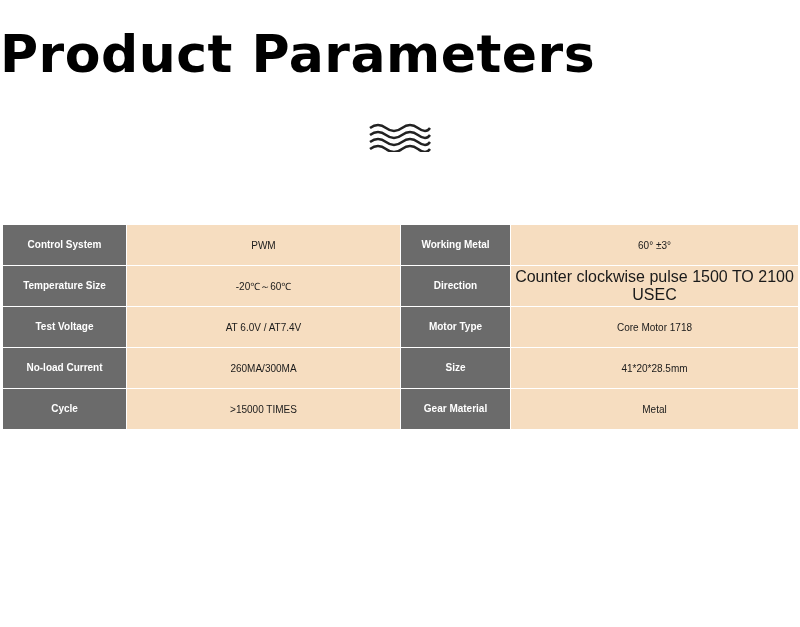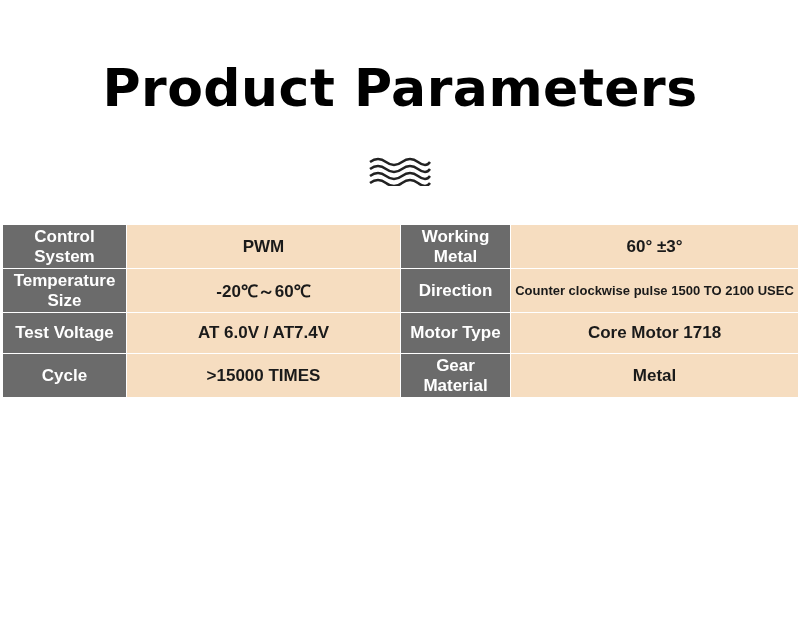--- a/index.html
+++ b/index.html
@@ -13,27 +13,26 @@
     font-family: "Liberation Sans", sans-serif;
     overflow: hidden;
   }
   .page {
     position: relative;
     width: 800px;
     height: 627px;
     box-sizing: border-box;
   }
   .title {
-    text-align: center;
     font-size: 52px;
     font-weight: bold;
     color: #000000;
     letter-spacing: 0.5px;
     margin: 0;
-    padding-top: 58px;
+    padding-top: 24px;
     font-family: "DejaVu Sans", sans-serif;
   }
   .divider {
     display: flex;
     justify-content: center;
     align-items: center;
     margin-top: 36px;
     height: 34px;
   }
   .divider svg {
@@ -46,42 +45,42 @@
     width: 796px;
   }
   table.params {
     border-collapse: collapse;
     table-layout: fixed;
     width: 796px;
   }
   table.params td {
     height: 41px;
     padding: 2px 4px;
-    font-size: 17px;
+    font-size: 10px;
     border: 1px solid #ffffff;
     vertical-align: middle;
     box-sizing: border-box;
   }
   td.label {
     background: #6b6b6b;
     color: #ffffff;
     text-align: center;
     font-weight: bold;
     font-size: 13.5px;
     line-height: 1.15;
   }
   td.value {
     background: #f6ddc0;
     color: #1a1a1a;
     text-align: center;
-    font-weight: bold;
+    font-weight: normal;
     font-size: 13px;
   }
   td.value.small {
-    font-size: 13px;
+    font-size: 16px;
   }
   col.c1 { width: 124px; }
   col.c2 { width: 274px; }
   col.c3 { width: 110px; }
   col.c4 { width: 288px; }
 </style>
 </head>
 <body>
 
 <div class="page">
@@ -120,20 +119,26 @@
           <td class="label">Direction</td>
           <td class="value small">Counter clockwise pulse 1500 TO 2100 USEC</td>
         </tr>
         <tr>
           <td class="label">Test Voltage</td>
           <td class="value">AT 6.0V / AT7.4V</td>
           <td class="label">Motor Type</td>
           <td class="value">Core Motor 1718</td>
         </tr>
         <tr>
+          <td class="label">No-load Current</td>
+          <td class="value">260MA/300MA</td>
+          <td class="label">Size</td>
+          <td class="value">41*20*28.5mm</td>
+        </tr>
+        <tr>
           <td class="label">Cycle</td>
           <td class="value">&gt;15000 TIMES</td>
           <td class="label">Gear Material</td>
           <td class="value">Metal</td>
         </tr>
       </tbody>
     </table>
   </div>
 
 </div>

